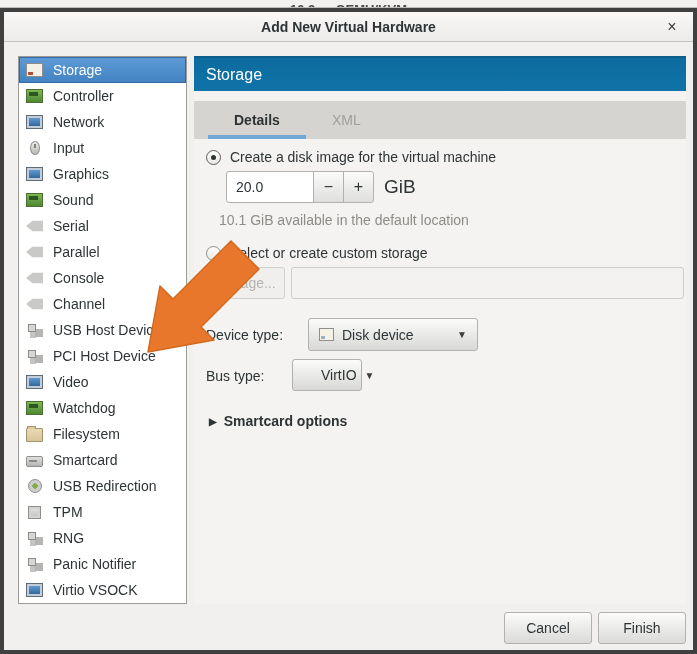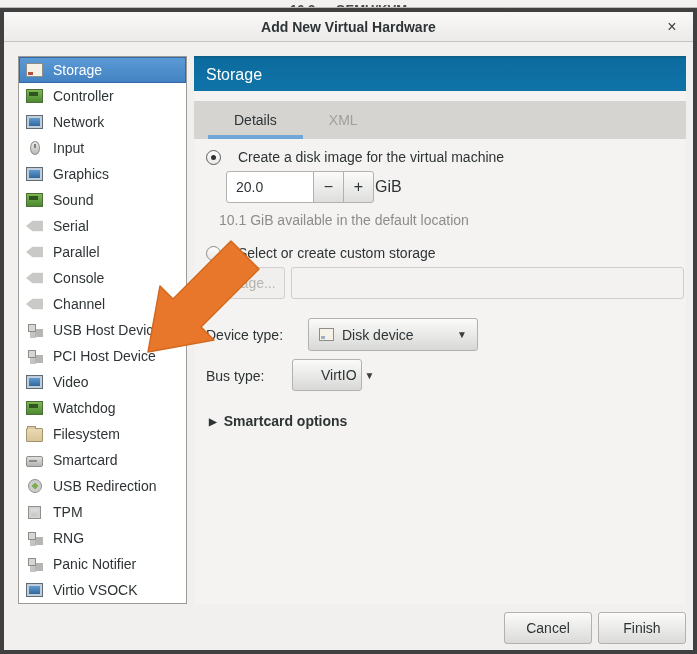--- a/index.html
+++ b/index.html
@@ -79,39 +79,39 @@
     position:absolute; left:0; top:0; width:100%; height:35px;
     background:linear-gradient(#0d6b9e 0%, #0f73a8 100%);
     background-color:#0f73a8; border-top:2px solid #0b608c;
     color:#ffffff; font-size:16px; display:flex; align-items:center; padding-left:12px;
   }
   .tabbar {
     position:absolute; left:0; top:45px; width:100%; height:38px;
     background:#d6d4d1; display:flex; align-items:stretch; padding-left:14px;
   }
   .tab { position:relative; padding:0 26px; display:flex; align-items:center; font-size:14px; color:#a19f9c; }
-  .tab.active { color:#2e3436; font-weight:normal; }
+  .tab.active { color:#2e3436; font-weight:bold; }
   .tab.active::after { content:""; position:absolute; left:0; right:0; bottom:0; height:4px; background:#71a7d6; }
   
-  .radio-row { position:absolute; display:flex; align-items:center; gap:17px; font-size:14px; color:#2e3436; }
+  .radio-row { position:absolute; display:flex; align-items:center; gap:9px; font-size:14px; color:#2e3436; }
   .radio { width:15px; height:15px; border-radius:50%; border:1px solid #8b8b89; background:linear-gradient(#fdfdfd,#e8e8e6); position:relative; flex:none; }
   .radio.checked { border-color:#5c5c5a; }
   .radio.checked::after { content:""; position:absolute; left:4px; top:4px; width:5px; height:5px; border-radius:50%; background:#2e3436; }
   .spin-row { position:absolute; display:flex; align-items:center; }
   .spin-entry {
     width:88px; height:32px; background:#ffffff; border:1px solid #b3b1ae; border-radius:3px 0 0 3px;
     font-size:14px; color:#2e3436; padding-left:9px; display:flex; align-items:center;
   }
   .spin-btn {
     width:31px; height:32px; margin-left:-1px; border:1px solid #b3b1ae;
     background:linear-gradient(#fbfbfa,#dededc); font-size:16px; color:#2e3436;
     display:flex; align-items:center; justify-content:center;
   }
   .spin-btn.plus { border-radius:0 3px 3px 0; }
-  .unit-label { margin-left:1px; font-size:16px; }
+  .unit-label { margin-left:10px; font-size:19px; }
   .hint { position:absolute; font-size:14px; color:#8e8c89; }
   .btn {
     border:1px solid #b3b1ae; border-radius:3px; background:linear-gradient(#fbfbfa,#dadad8);
     font-size:14px; color:#2e3436; display:flex; align-items:center; justify-content:center;
   }
   .btn.disabled { background:#f0efed; border-color:#d2d0cd; color:#b6b4b1; }
   .entry-disabled {
     position:absolute; background:#f3f2f0; border:1px solid #cfcdca; border-radius:3px;
   }
   .manage-btn { position:absolute; width:81px; height:32px; }

